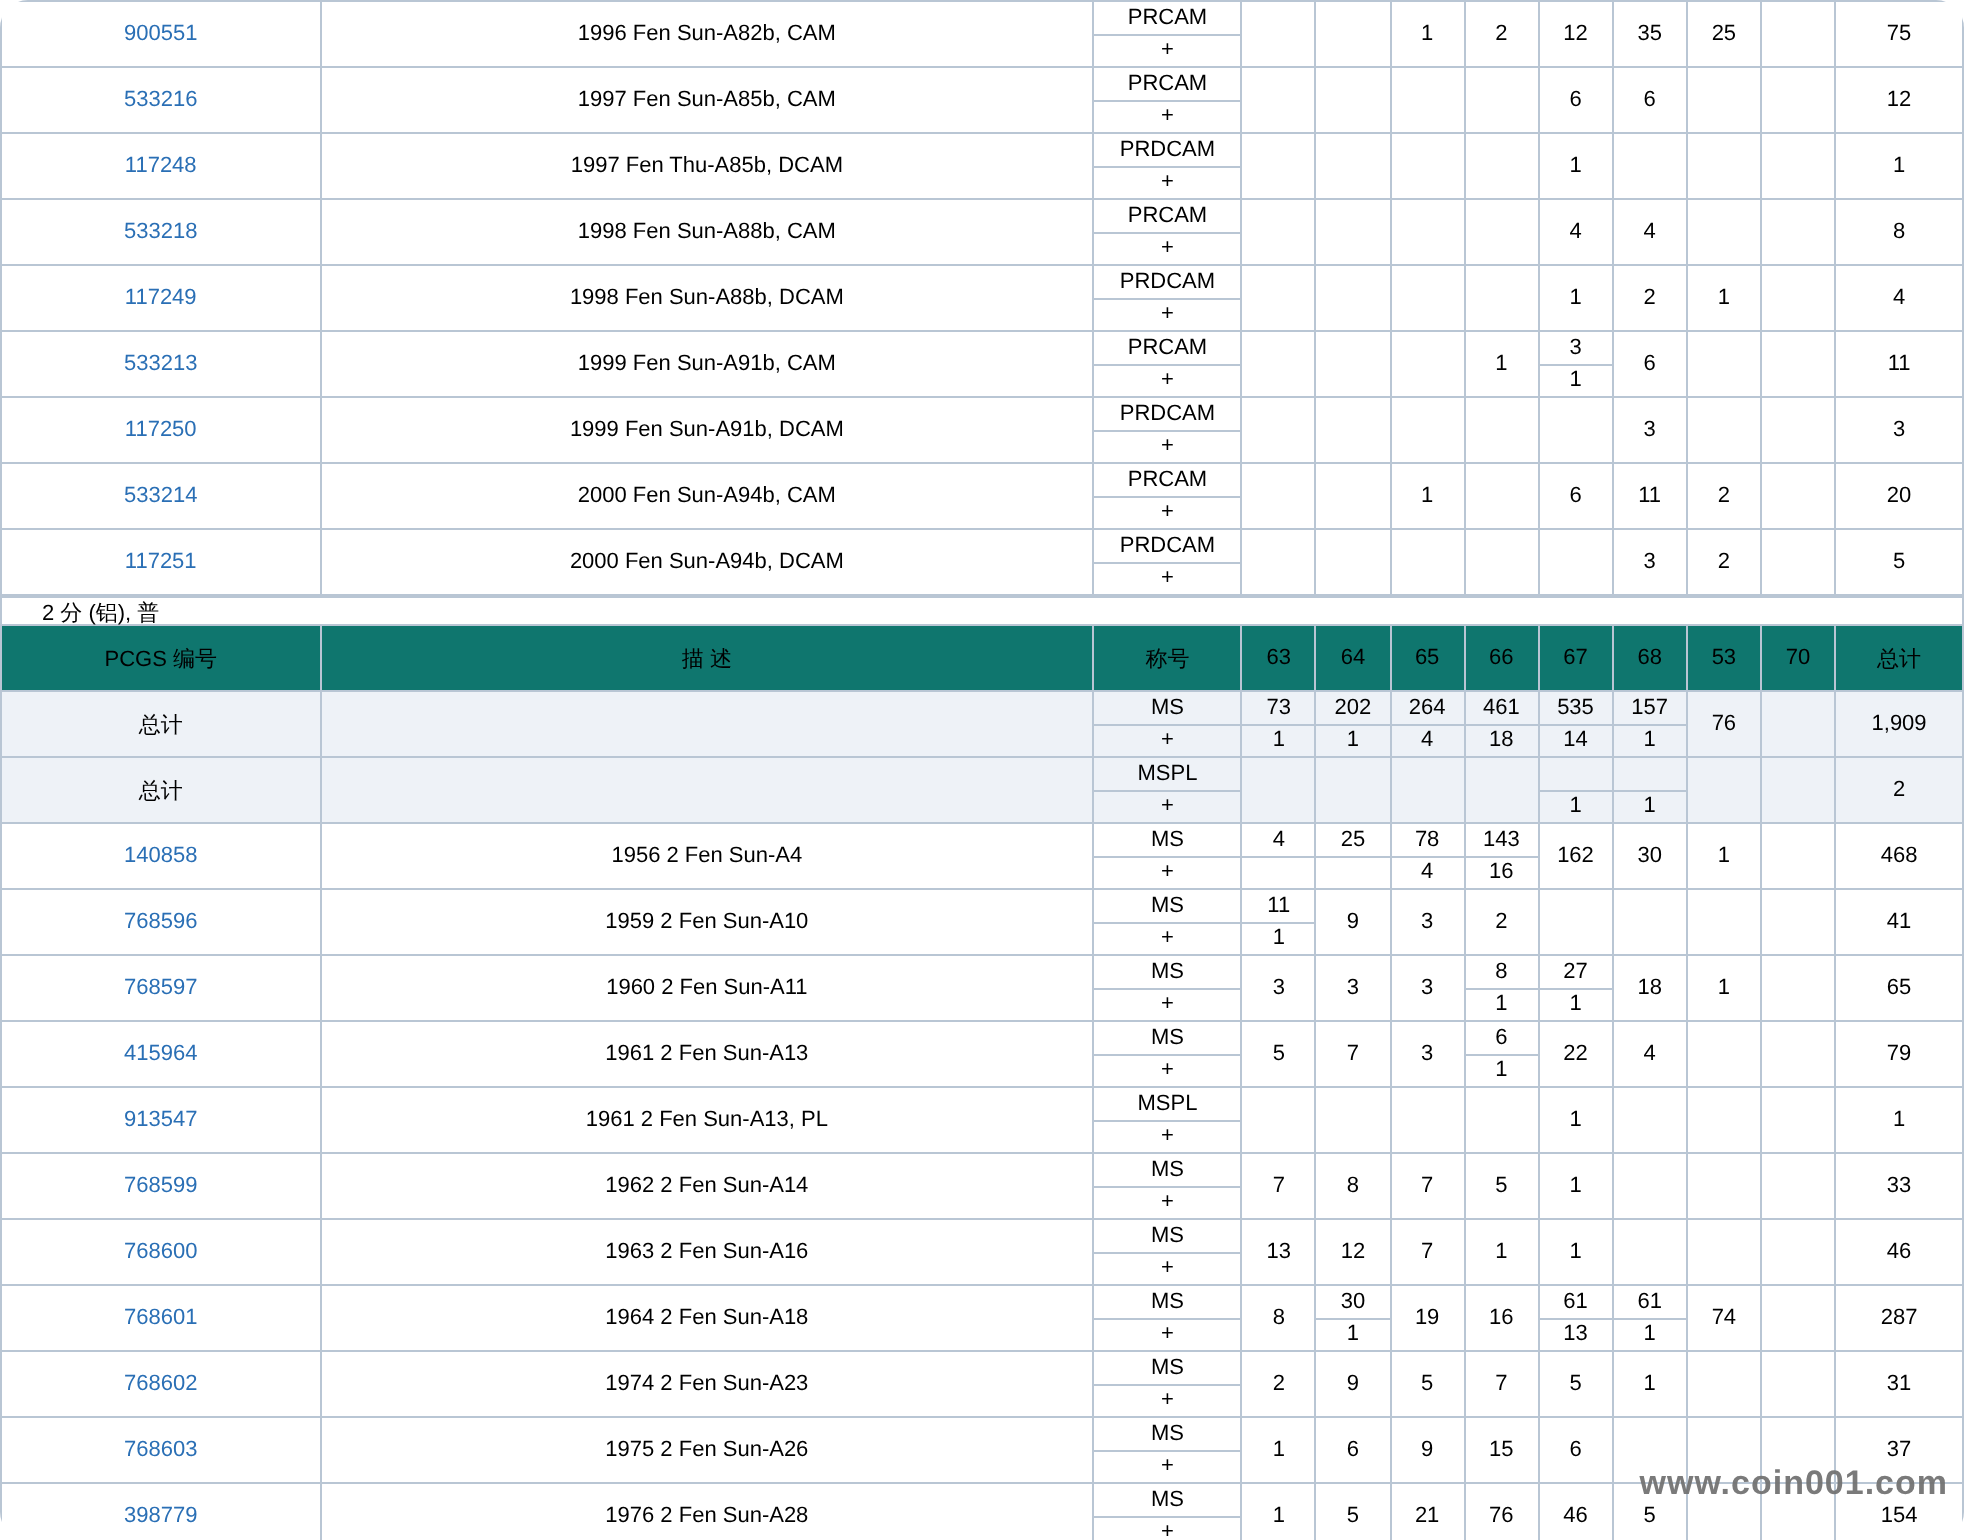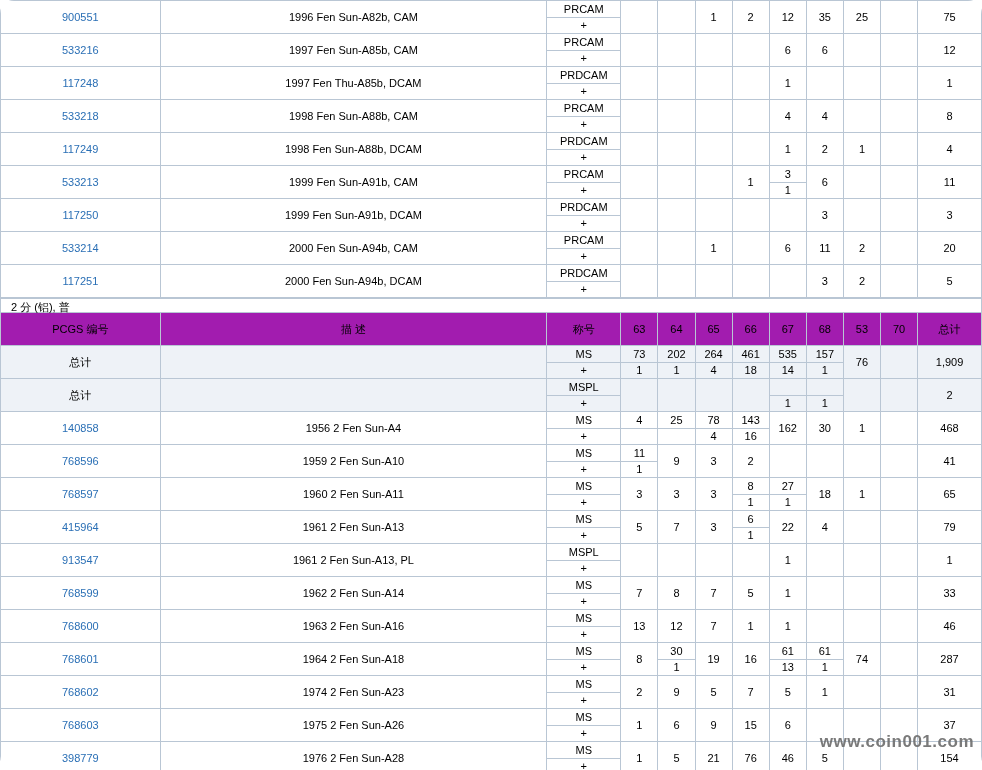--- a/index.html
+++ b/index.html
@@ -44,35 +44,35 @@
     line-height:15px;
     display:block;
   }
   .split .sp-top{border-bottom:1px solid #b9c6d4;}
 
   .name-cell{font-size:11px;}
   .name-cell .sp-top,.name-cell .sp-bot{height:15px;line-height:15px;}
 
   .section-title{
     font-size:11px;
-    padding:1px 2px 1px 10px;
+    padding:1px 2px 1px 20px;
     border:1px solid #b9c6d4;
     border-bottom:none;
     background:#ffffff;
     text-align:left;
     height:14px;
     line-height:14px;
     box-sizing:border-box;
     width:982px;
   }
 
   tr.total-row td{background:#eef2f7;}
   tr.total-row .lbl{color:#000;}
 
-  .hdr td{background:#a21caf;height:17px;}
+  .hdr td{background:#0f766e;height:17px;}
 
   .watermark{
     position:absolute;
     right:8px;
     bottom:18px;
     color:#737373;
     font-size:17px;
     font-weight:bold;
     letter-spacing:0.5px;
     opacity:.95;

